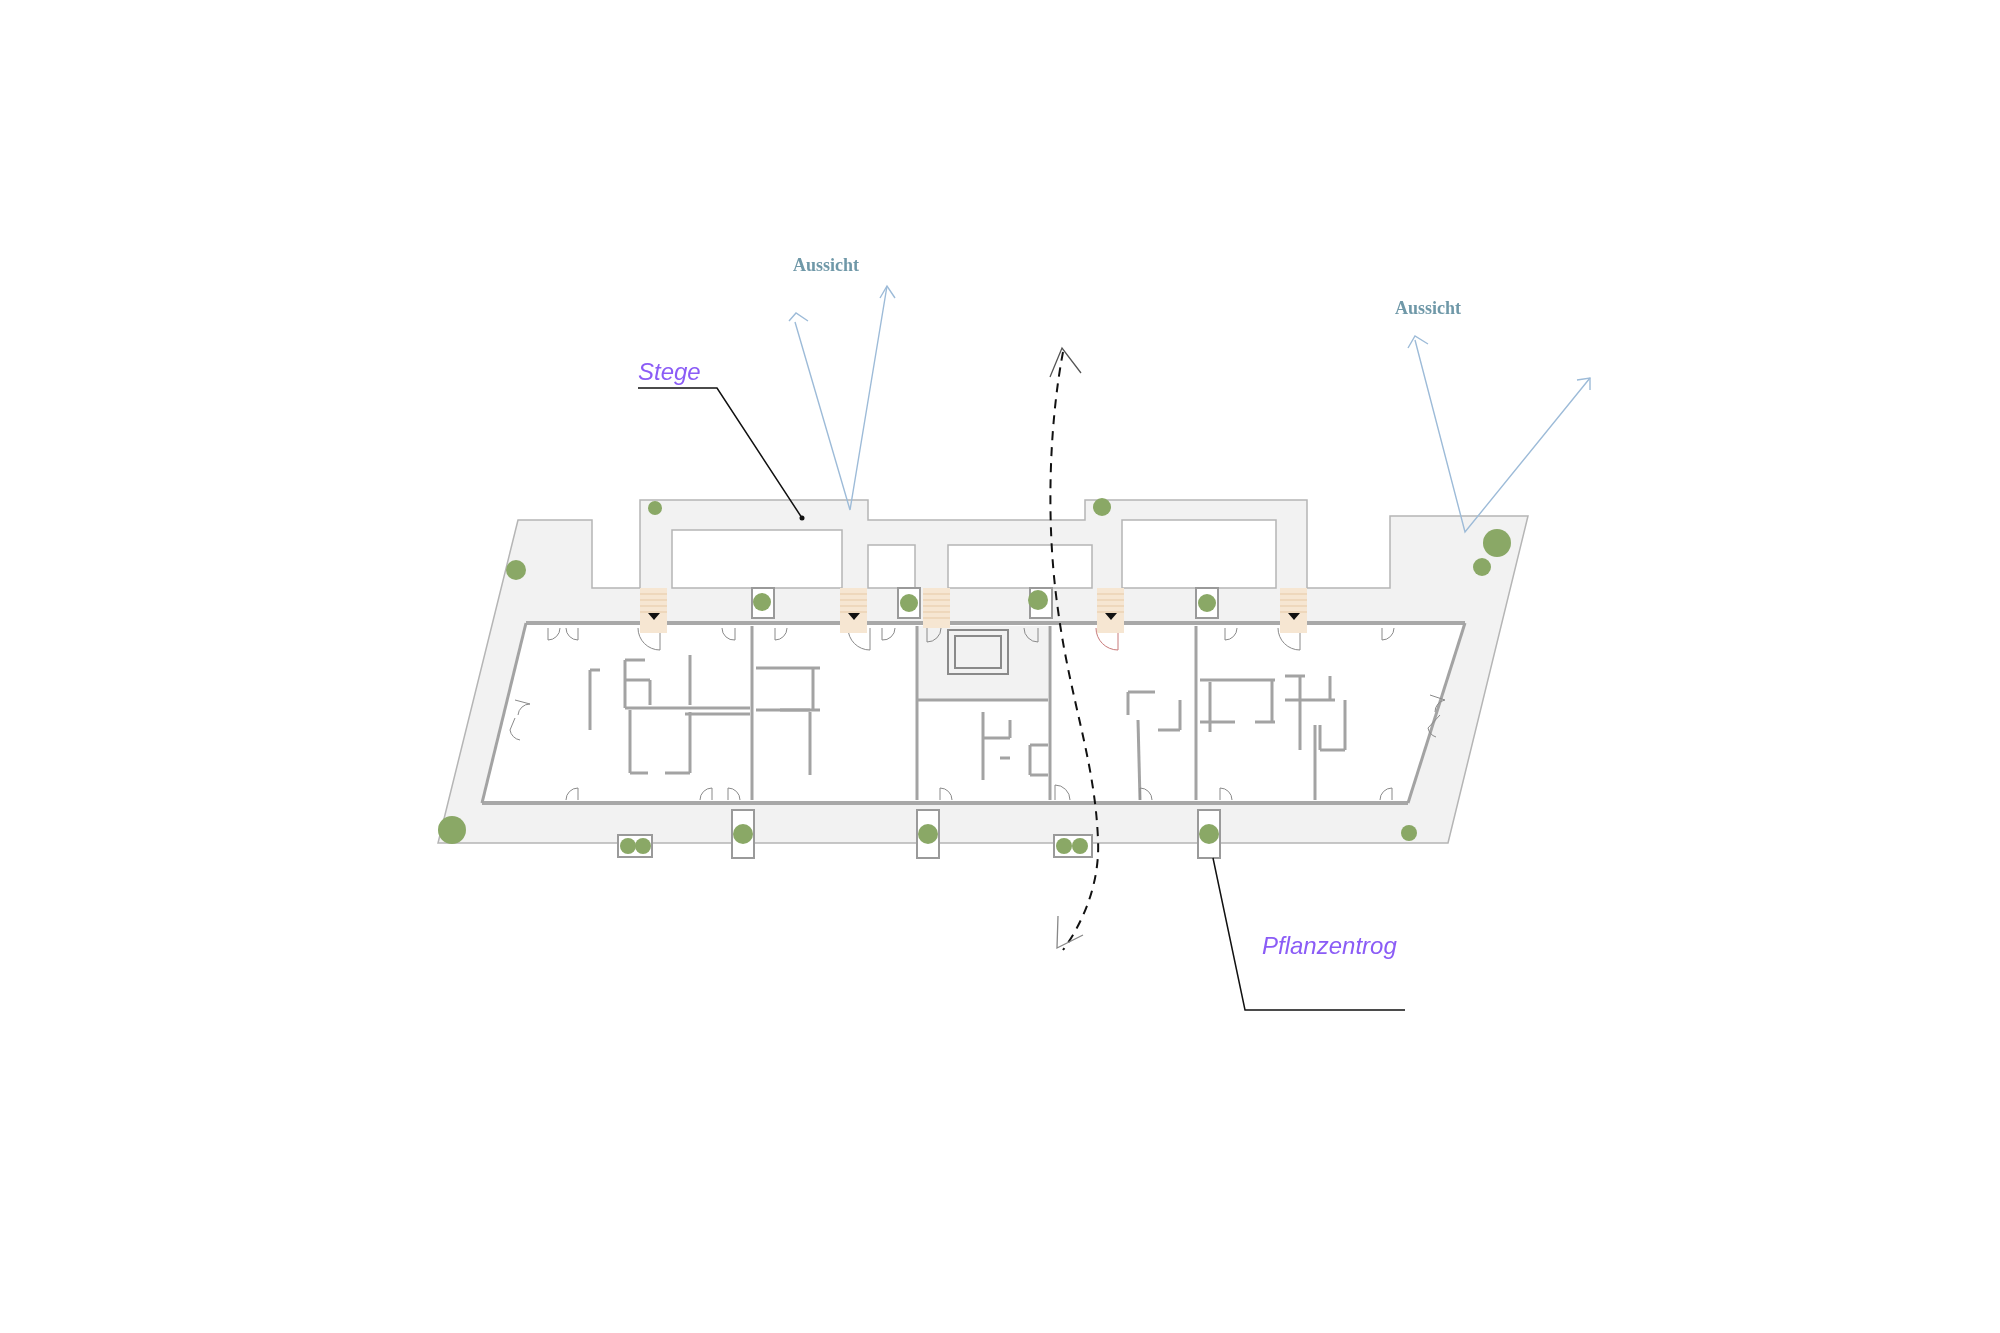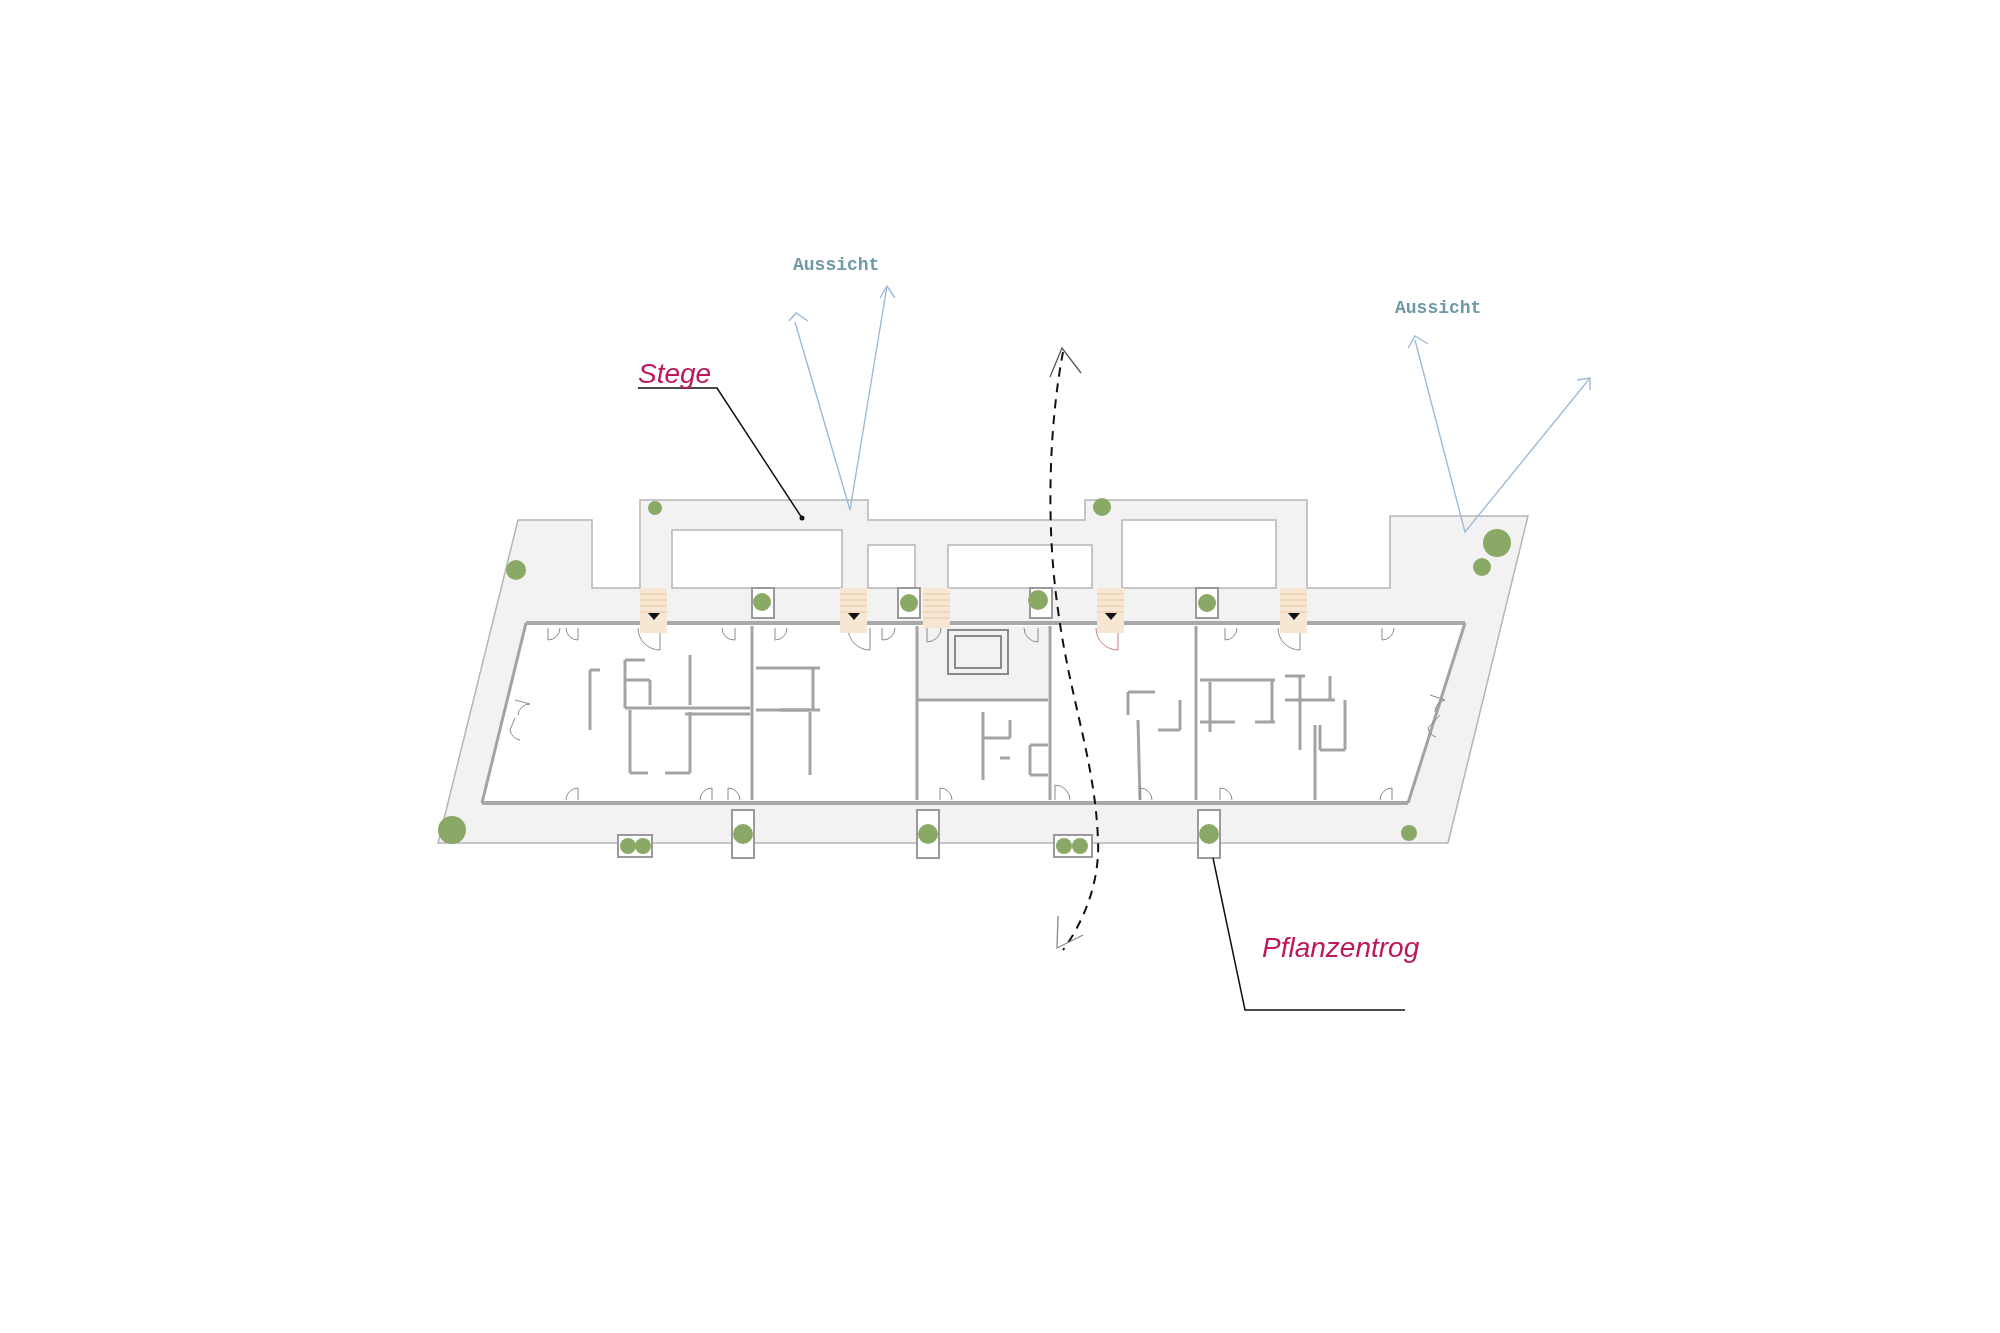--- a/index.html
+++ b/index.html
@@ -1,20 +1,20 @@
 <!DOCTYPE html>
 <html><head>
   <meta charset="utf-8">
   <style>
     html, body { margin: 0; padding: 0; background: #ffffff; }
     body { width: 2000px; height: 1333px; position: relative; overflow: hidden; font-family: "Liberation Sans", sans-serif; }
     #plan { position: absolute; left: 0; top: 0; width: 2000px; height: 1333px; }
     .label { position: absolute; white-space: nowrap; }
-    .view-label { color: #6f98a8; font-weight: bold; font-size: 18px; font-family: Liberation Mono, monospace; }
-    .callout-label { color: #be185d; font-style: italic; font-size: 28px; font-family: "Liberation Sans", sans-serif; }
+    .view-label { color: #6f98a8; font-weight: bold; font-size: 18px; font-family: Liberation Serif, serif; }
+    .callout-label { color: #8b5cf6; font-style: italic; font-size: 24px; font-family: "Liberation Sans", sans-serif; }
     .deck { fill: #f2f2f2; stroke: #b5b5b5; stroke-width: 1.5; }
     .wallline { stroke: #a3a3a3; stroke-width: 3; fill: none; }
     .facade { stroke: #a8a8a8; stroke-width: 4; fill: none; }
     .door { stroke: #8a8a8a; stroke-width: 1; fill: none; }
     .planter { fill: #ffffff; stroke: #9a9a9a; stroke-width: 2; }
     .plant { fill: #8aa866; }
     .stair { fill: #f6e6d2; }
     .view-arrow { stroke: #9dbbd8; stroke-width: 1.4; fill: none; }
     .leader { stroke: #111; stroke-width: 1.5; fill: none; }
     .path { stroke: #111; stroke-width: 2; fill: none; stroke-dasharray: 9 7; }

